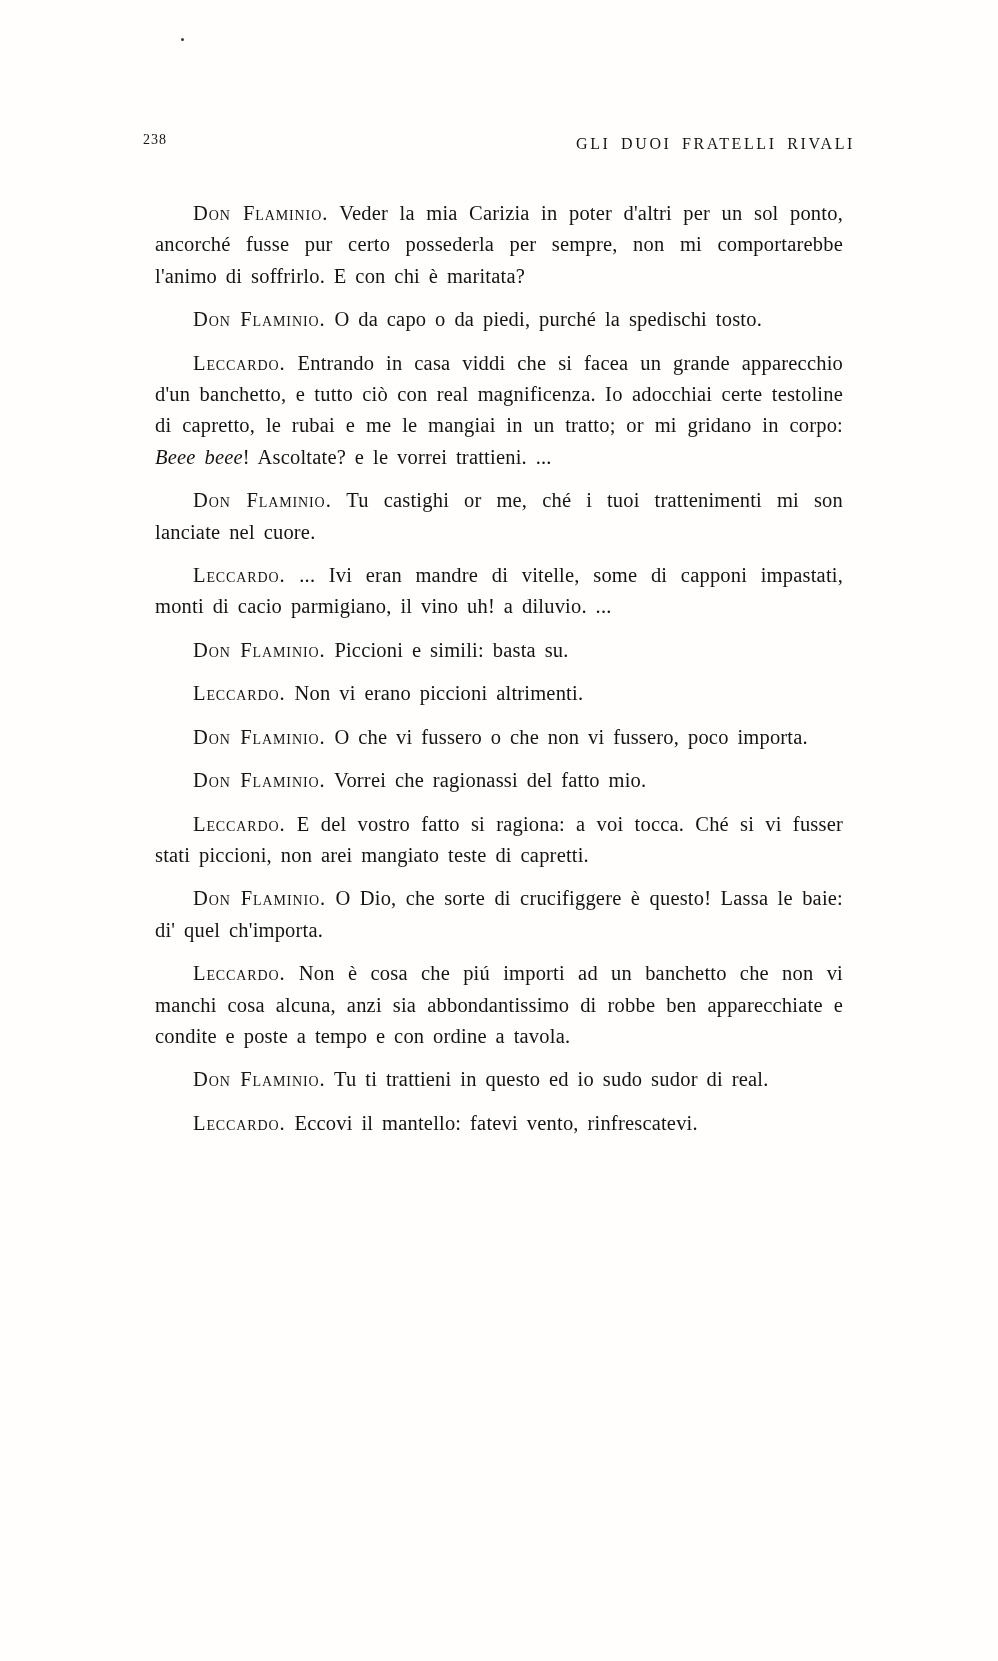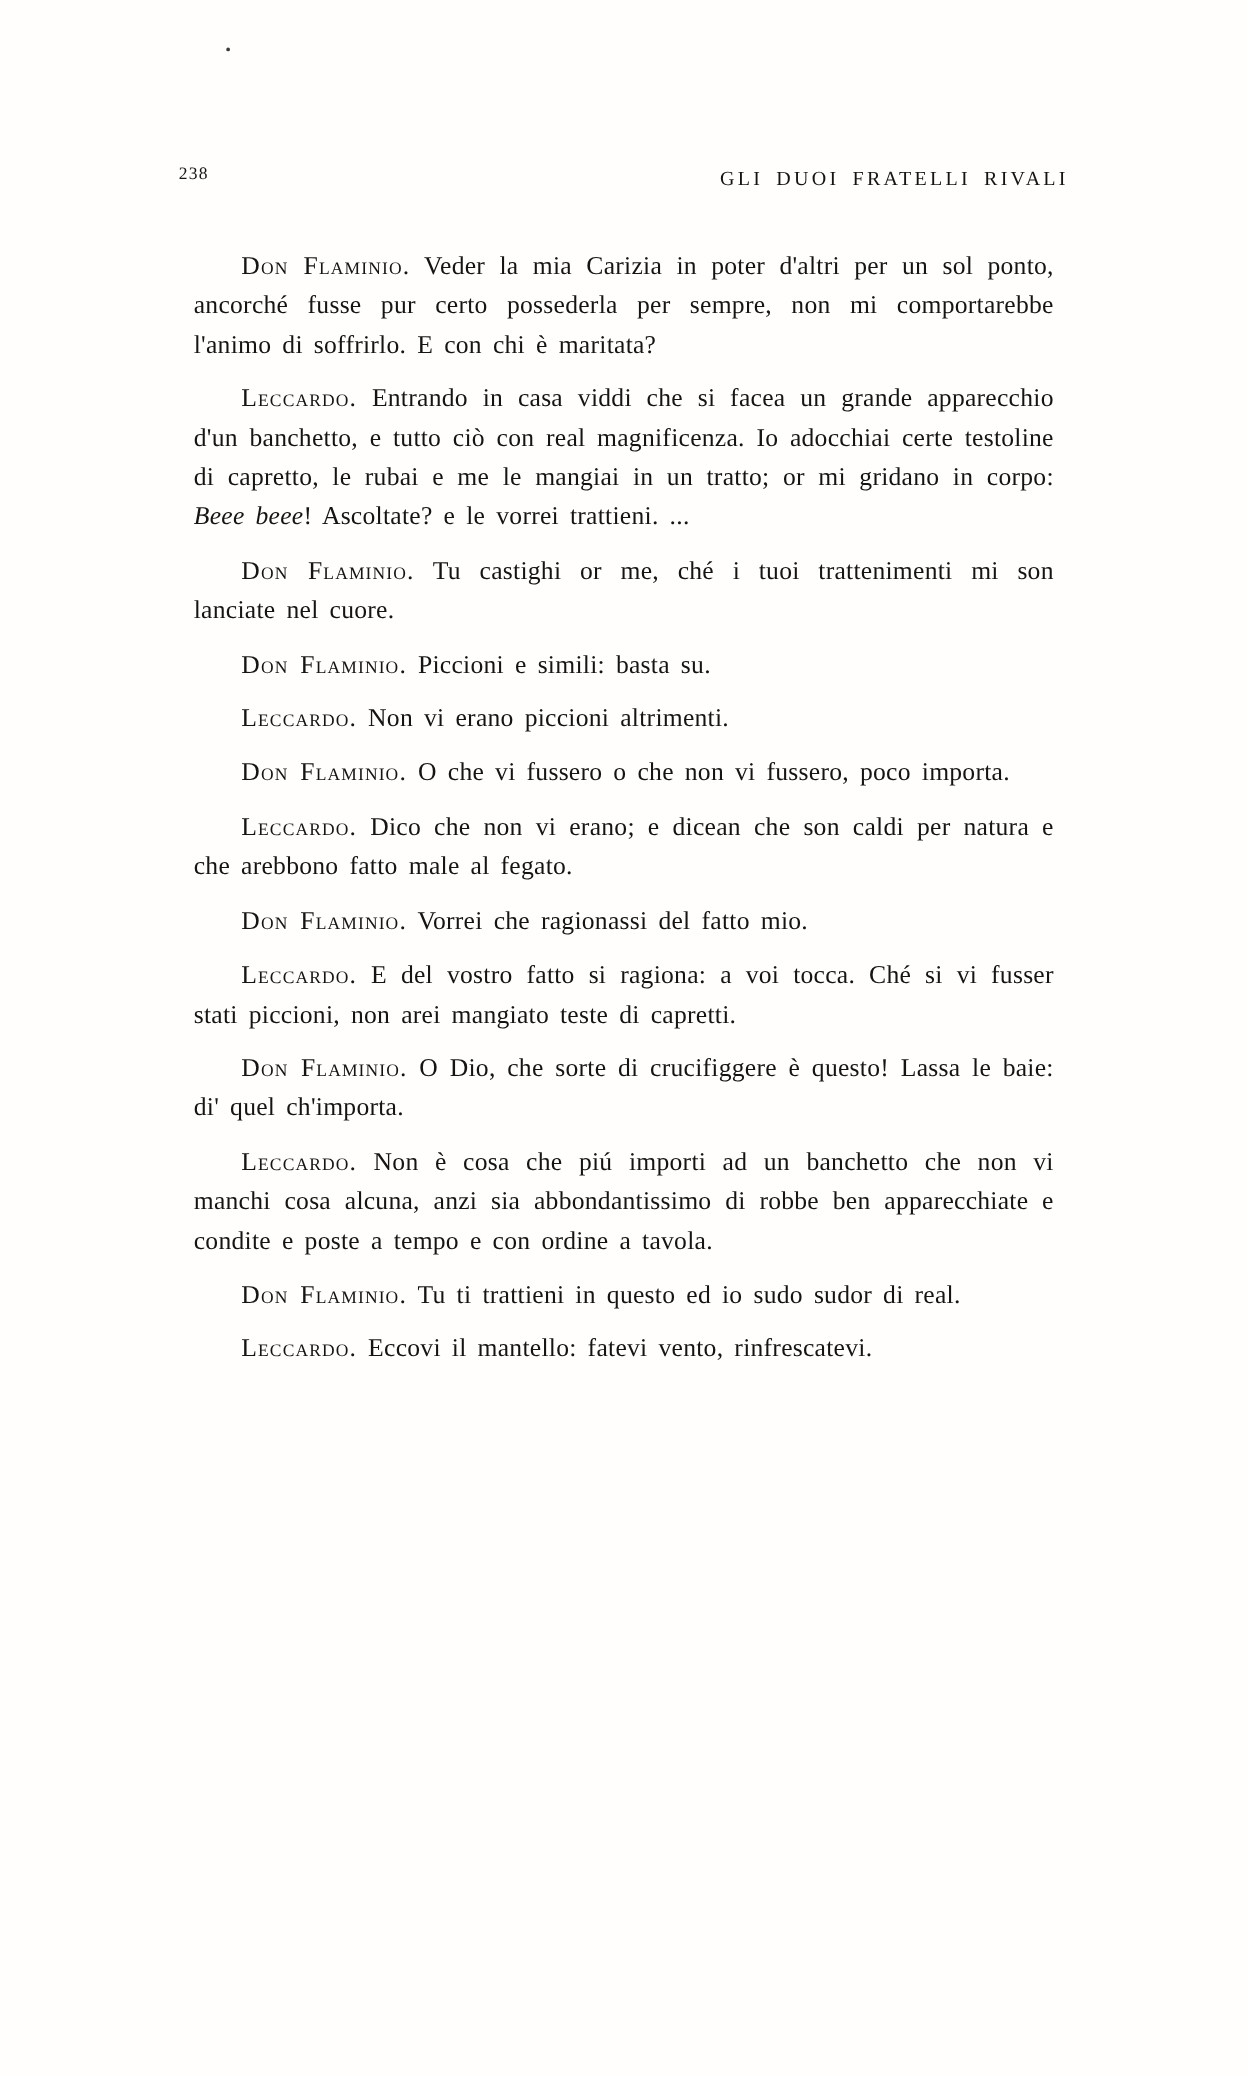--- a/index.html
+++ b/index.html
@@ -77,26 +77,27 @@
 <body>
 
 <div class="page">
   <div class="speck"></div>
   <header class="running-head">
     <span class="page-number">238</span>
     <span class="running-title">GLI DUOI FRATELLI RIVALI</span>
   </header>
   <main class="text-block" id="dialogue">
       <p class="para"><span class="speaker">Don Flaminio.</span> <span class="">Veder la mia Carizia in poter d'altri per un sol ponto, ancorché fusse pur certo possederla per sempre, non mi comportarebbe l'animo di soffrirlo. E con chi è maritata?</span></p>
+      <p class="para"><span class="speaker">Don Flaminio.</span> <span class="">O da capo o da piedi, purché la spedischi tosto.</span></p>
       <p class="para"><span class="speaker">Leccardo.</span> <span class="">Entrando in casa viddi che si facea un grande apparecchio d'un banchetto, e tutto ciò con real magnificenza. Io adocchiai certe testoline di capretto, le rubai e me le mangiai in un tratto; or mi gridano in corpo: </span><span class="italic">Beee beee</span><span class="">! Ascoltate? e le vorrei trattieni. ...</span></p>
       <p class="para"><span class="speaker">Don Flaminio.</span> <span class="">Tu castighi or me, ché i tuoi trattenimenti mi son lanciate nel cuore.</span></p>
+      <p class="para"><span class="speaker">Leccardo.</span> <span class="">... Ivi eran mandre di vitelle, some di capponi impastati, monti di cacio parmigiano, il vino uh! a diluvio. ...</span></p>
       <p class="para"><span class="speaker">Don Flaminio.</span> <span class="">Piccioni e simili: basta su.</span></p>
       <p class="para"><span class="speaker">Leccardo.</span> <span class="">Non vi erano piccioni altrimenti.</span></p>
       <p class="para"><span class="speaker">Don Flaminio.</span> <span class="">O che vi fussero o che non vi fussero, poco importa.</span></p>
-      <p class="para"><span class="speaker">Leccardo.</span> <span class="">Dico che non vi erano; e dicean che son caldi per natura e che arebbono fatto male al fegato.</span></p>
       <p class="para"><span class="speaker">Don Flaminio.</span> <span class="">Vorrei che ragionassi del fatto mio.</span></p>
       <p class="para"><span class="speaker">Leccardo.</span> <span class="">E del vostro fatto si ragiona: a voi tocca. Ché si vi fusser stati piccioni, non arei mangiato teste di capretti.</span></p>
       <p class="para"><span class="speaker">Don Flaminio.</span> <span class="">O Dio, che sorte di crucifiggere è questo! Lassa le baie: di' quel ch'importa.</span></p>
       <p class="para"><span class="speaker">Leccardo.</span> <span class="">Non è cosa che piú importi ad un banchetto che non vi manchi cosa alcuna, anzi sia abbondantissimo di robbe ben apparecchiate e condite e poste a tempo e con ordine a tavola.</span></p>
       <p class="para"><span class="speaker">Don Flaminio.</span> <span class="">Tu ti trattieni in questo ed io sudo sudor di real.</span></p>
       <p class="para"><span class="speaker">Leccardo.</span> <span class="">Eccovi il mantello: fatevi vento, rinfrescatevi.</span></p>
     </main>
 </div>
 
 </body></html>

